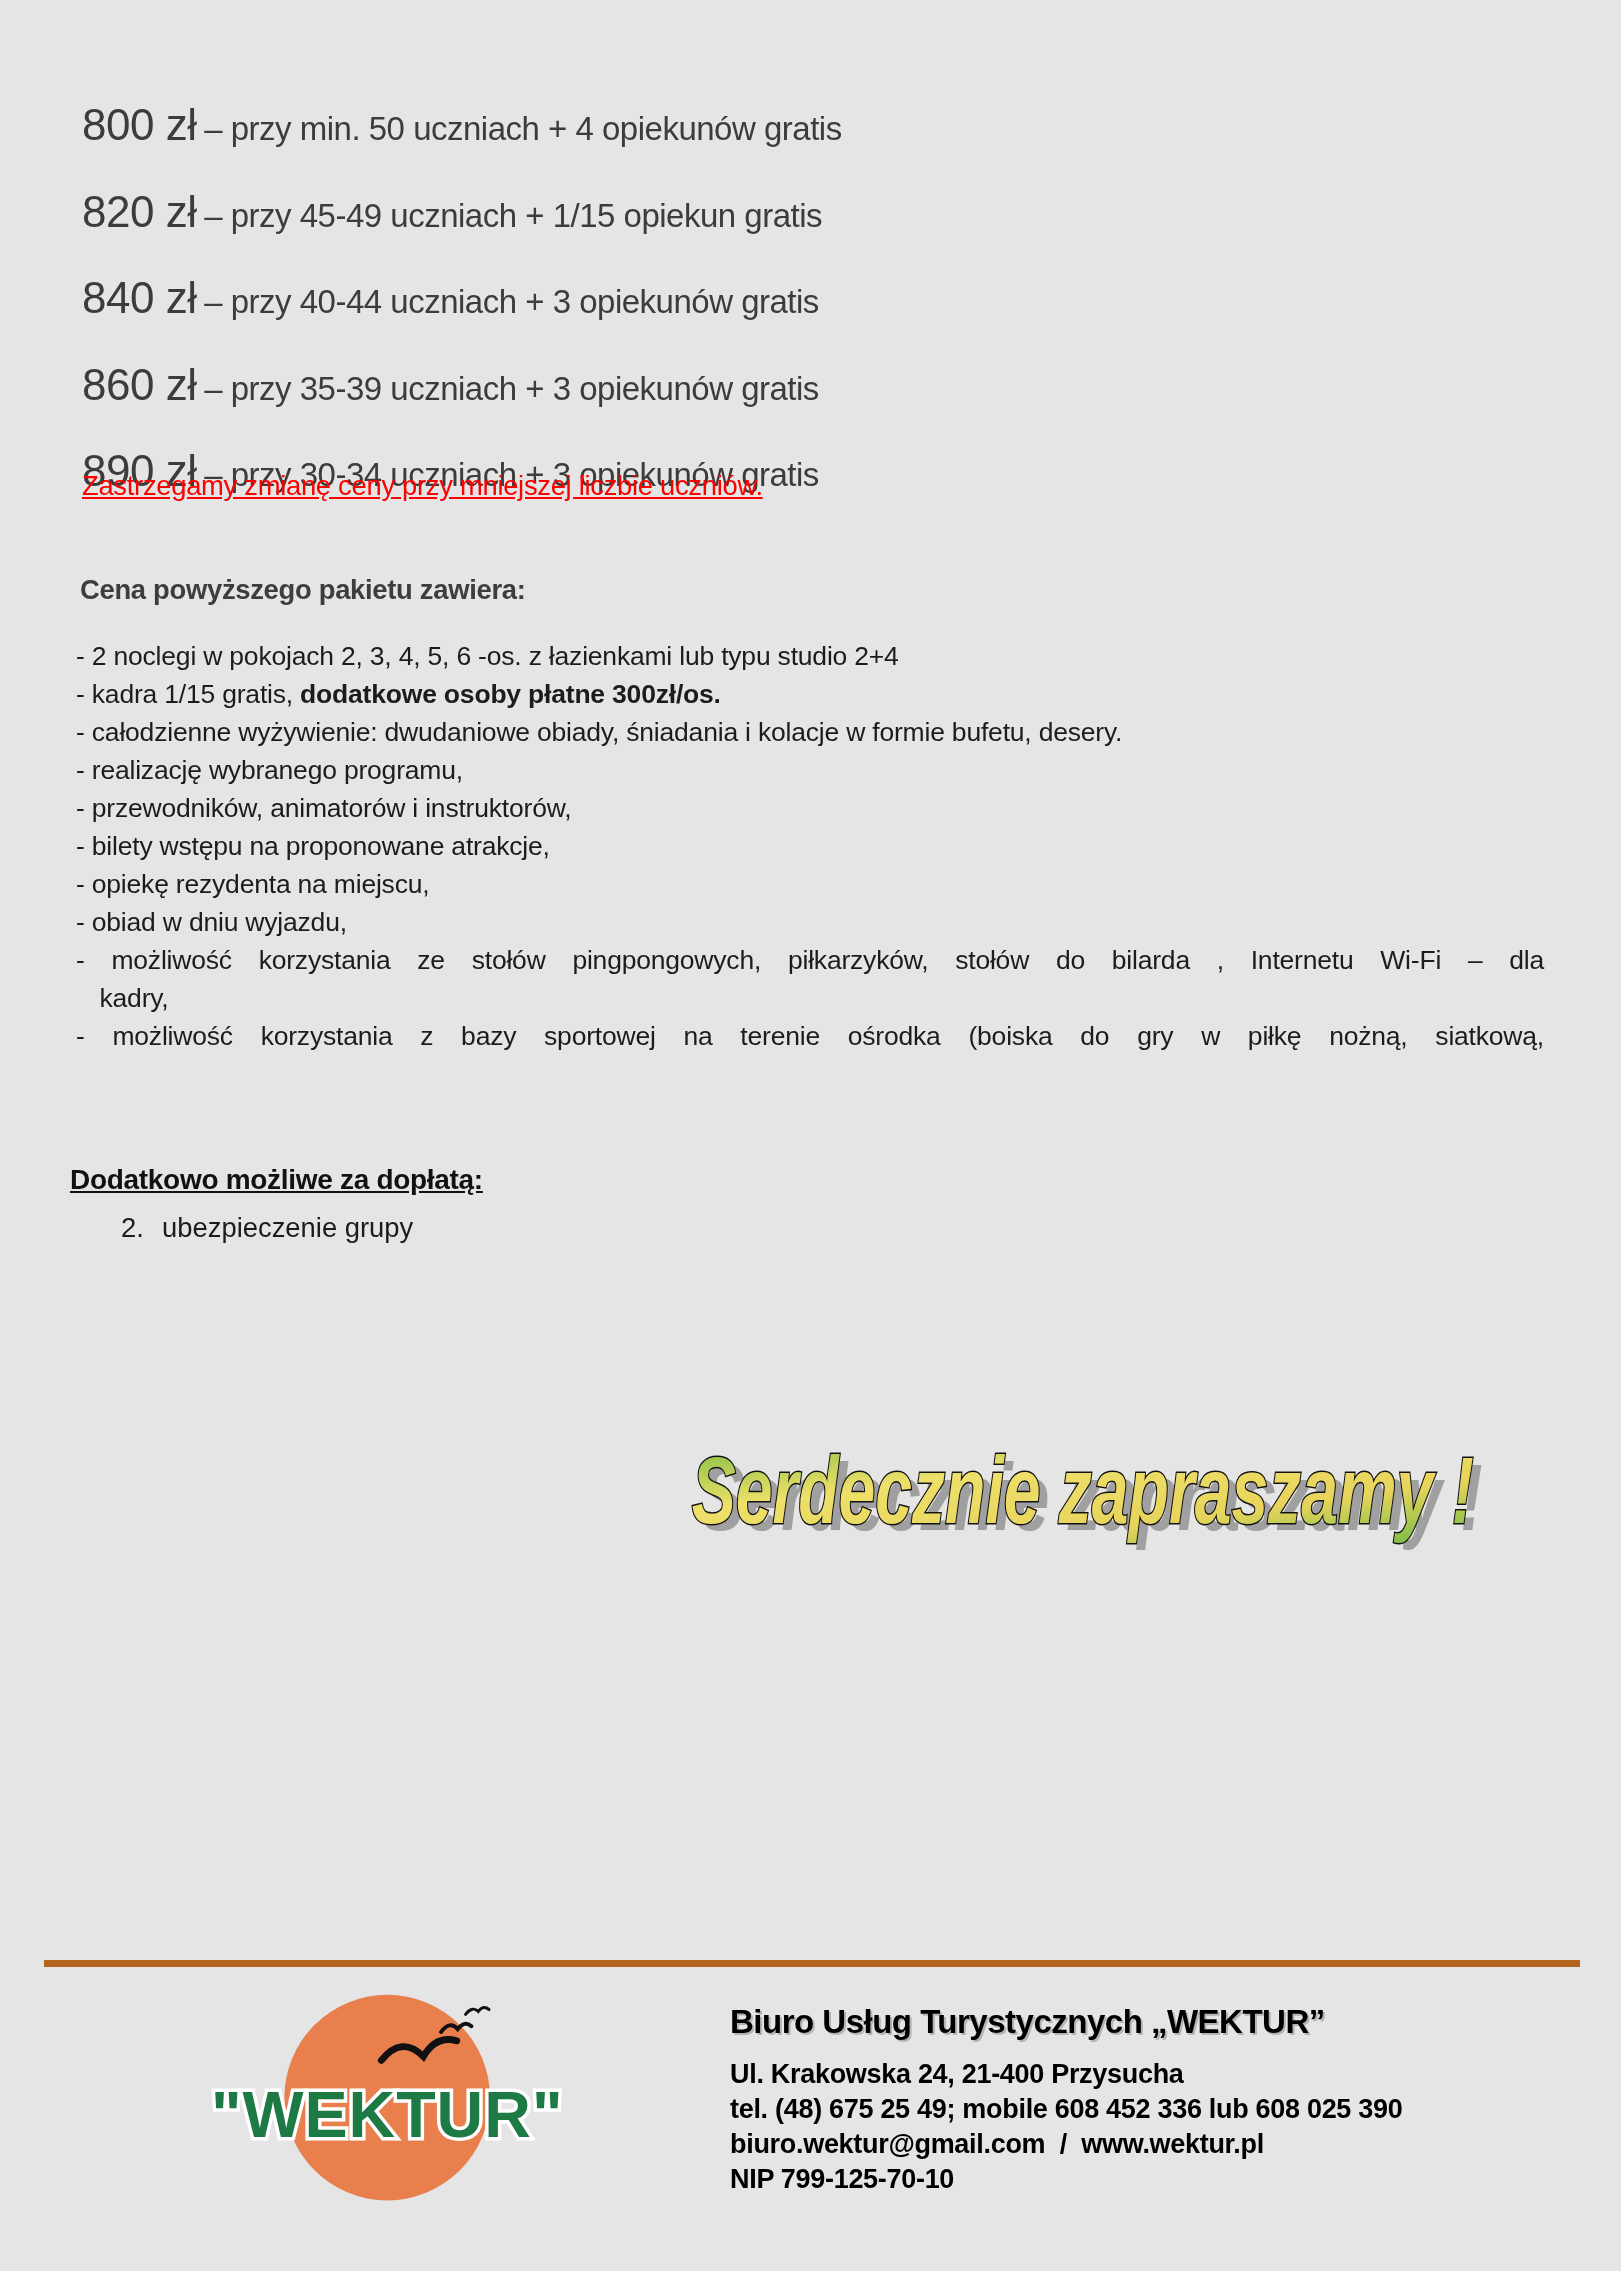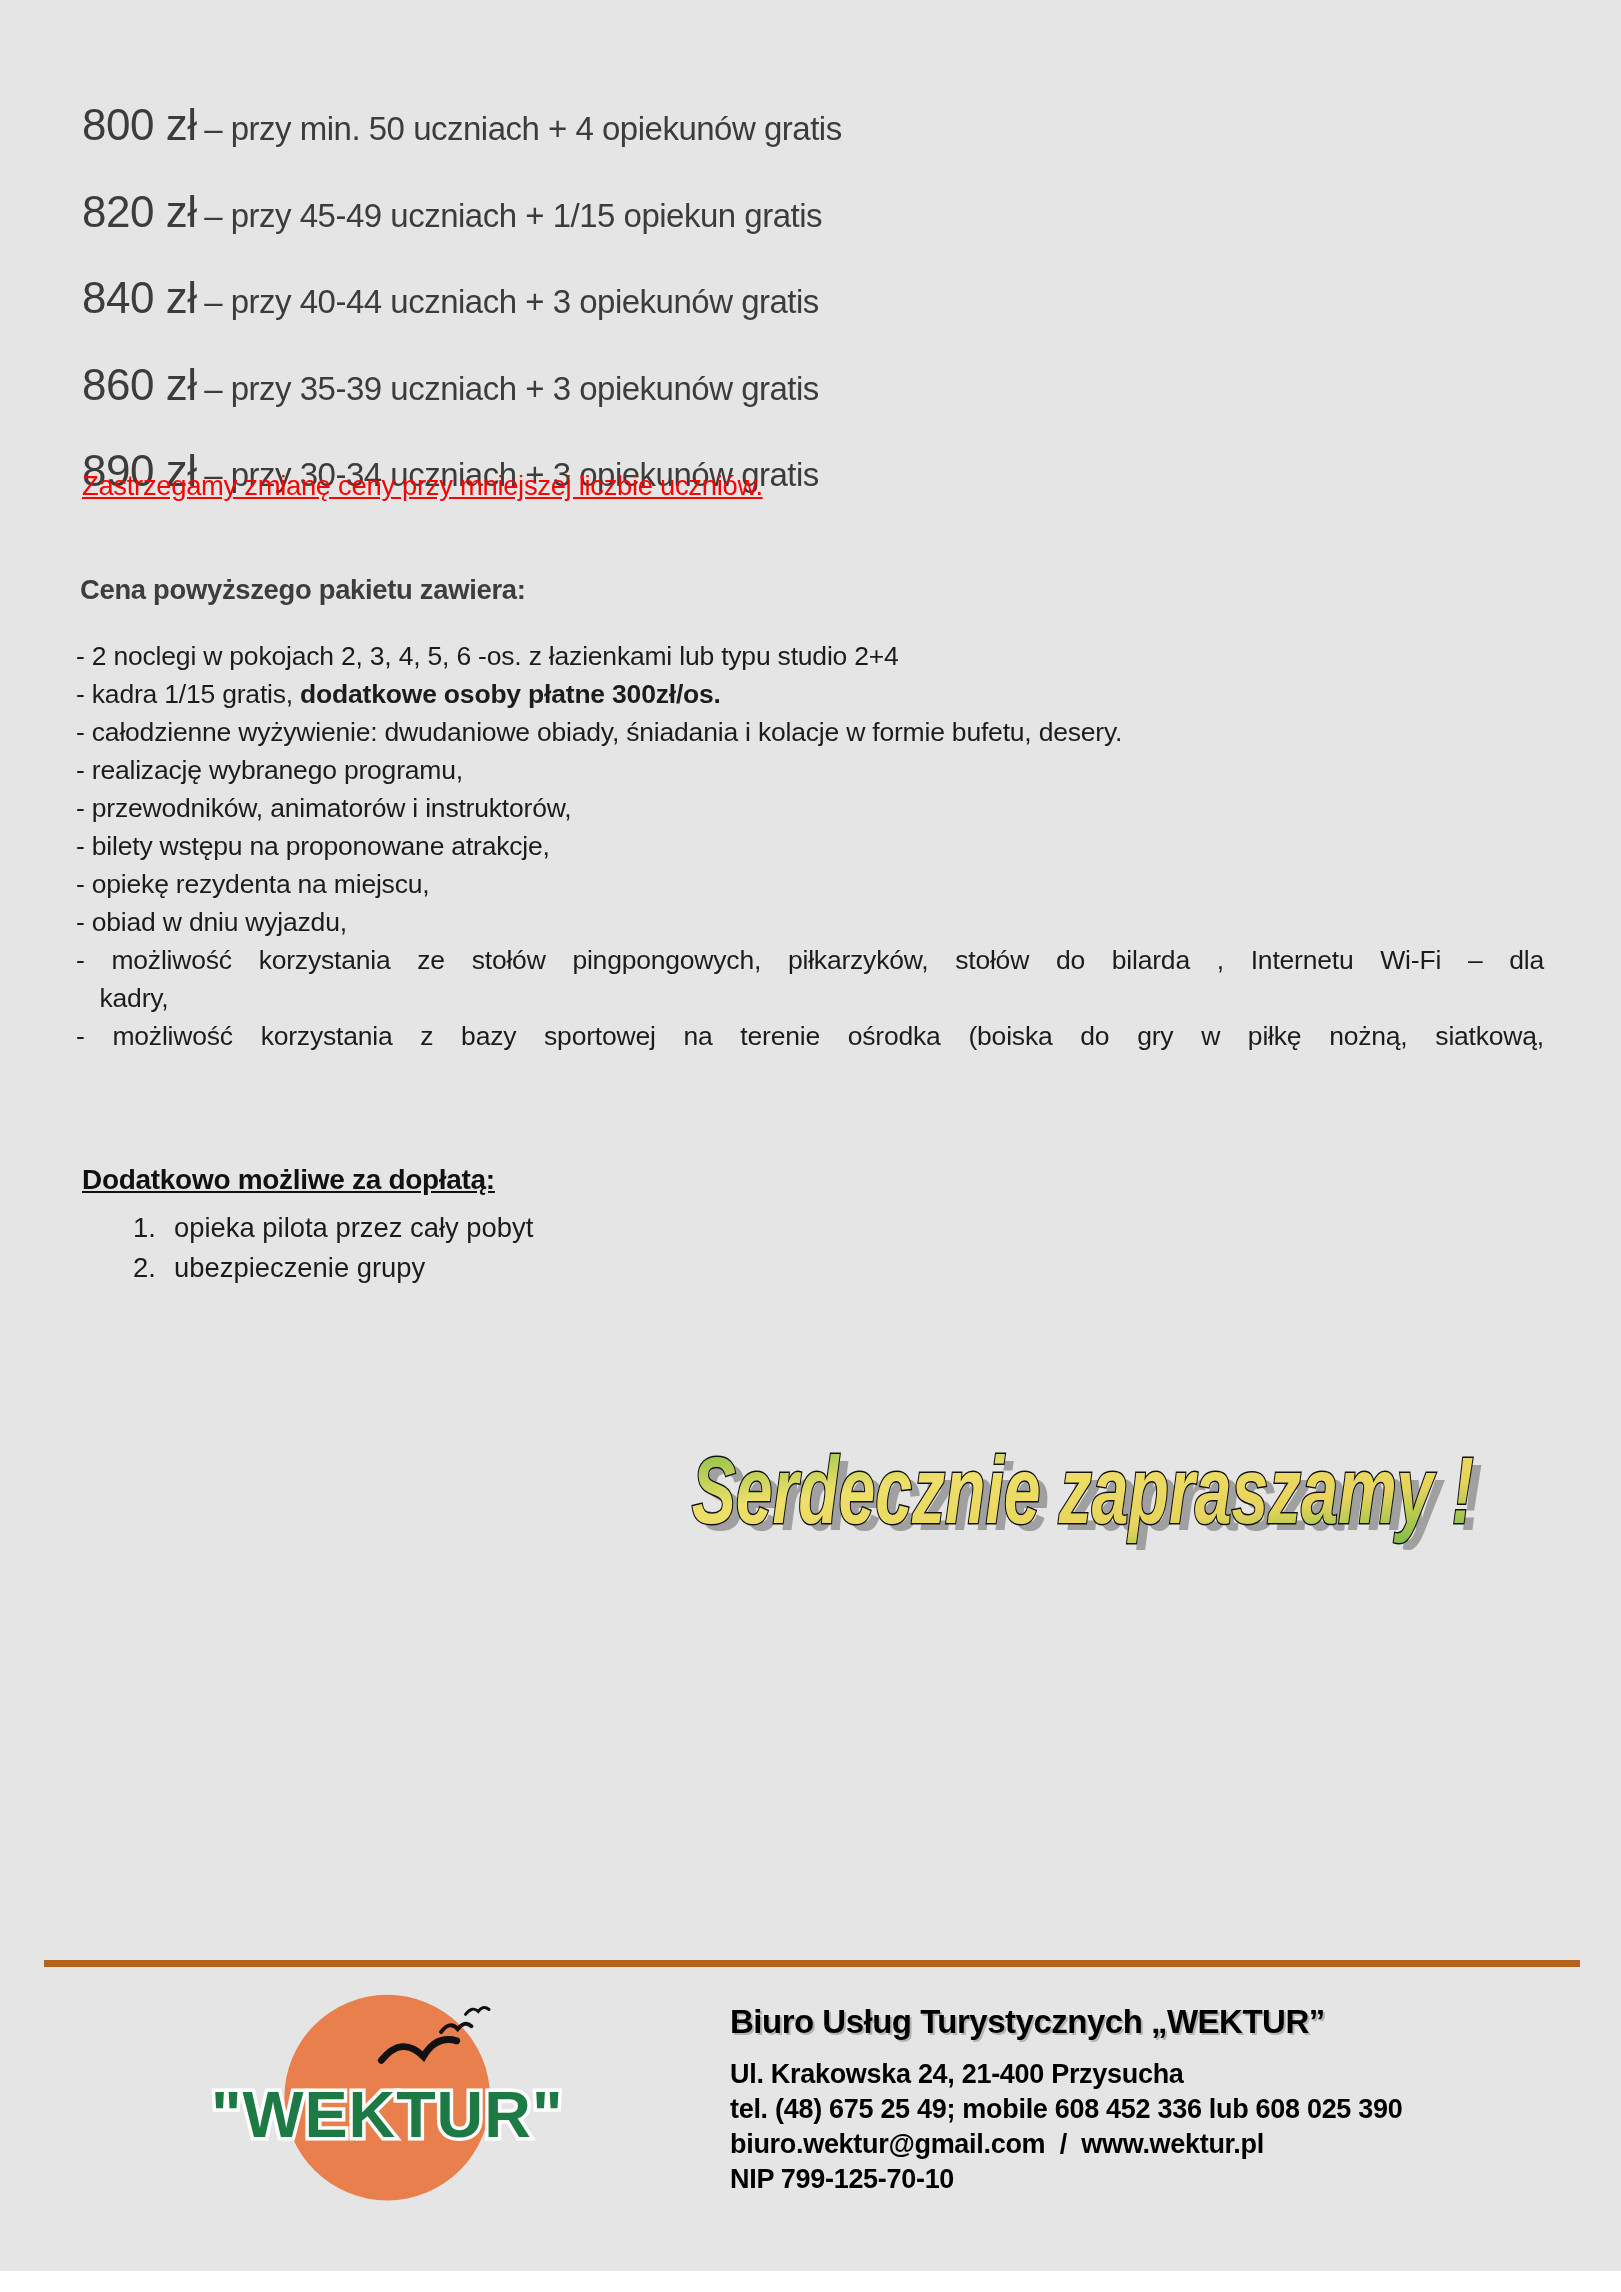--- a/index.html
+++ b/index.html
@@ -19,21 +19,21 @@
   
   .pkg-h{position:absolute;left:80px;top:574px;font-size:27.4px;font-weight:bold;color:#3d3d3d;letter-spacing:-0.3px;}
   .pkg-list{position:absolute;left:76px;top:637px;width:1468px;font-size:26.5px;line-height:38px;
             color:#1c1c1c;letter-spacing:-0.2px;}
   .pkg-item{}
   .pline{display:block;}
   .pline.jline{text-align:justify;text-align-last:justify;}
   .pline.cont{padding-left:23.5px;}
 
   
-  .addons{position:absolute;left:82px;top:1164px;}
+  .addons{position:absolute;left:70px;top:1164px;}
   .addons-h{font-size:28px;font-weight:bold;text-decoration:underline;letter-spacing:-0.3px;margin-bottom:11.8px;color:#111;}
   .addon-item{font-size:27.4px;line-height:40px;color:#1c1c1c;}
   .addon-num{display:inline-block;min-width:41px;margin-left:51px;}
 
   
   .banner{position:absolute;left:676px;top:1419px;}
 
   
   .divider{position:absolute;left:44px;top:1960px;width:1536px;height:6.9px;background:#b4641e;}
   .logo{position:absolute;left:162px;top:1980px;}
@@ -89,21 +89,20 @@
         <span class="pline cont">kadry,</span>
       </div>
       <div class="pkg-item">
         <span class="pline jline">- możliwość korzystania z bazy sportowej na terenie ośrodka (boiska do gry w piłkę nożną, siatkową,</span>
       </div>
     </div>
 
   <div class="addons">
     <div class="addons-h">Dodatkowo możliwe za dopłatą:</div>
     <div id="addonList">
-        <div class="addon-item"><span class="addon-num">1.</span><span>opieka pilota przez cały pobyt</span></div>
         <div class="addon-item"><span class="addon-num">2.</span><span>ubezpieczenie grupy</span></div>
       </div>
   </div>
 
   <svg class="banner" width="833" height="147" viewBox="0 0 850 150">
     <defs>
       <linearGradient id="wa" x1="0" y1="0" x2="1" y2="1">
         <stop offset="0" stop-color="#79bb3f"></stop>
         <stop offset="0.35" stop-color="#eee06a"></stop>
         <stop offset="0.7" stop-color="#e8d45c"></stop>

